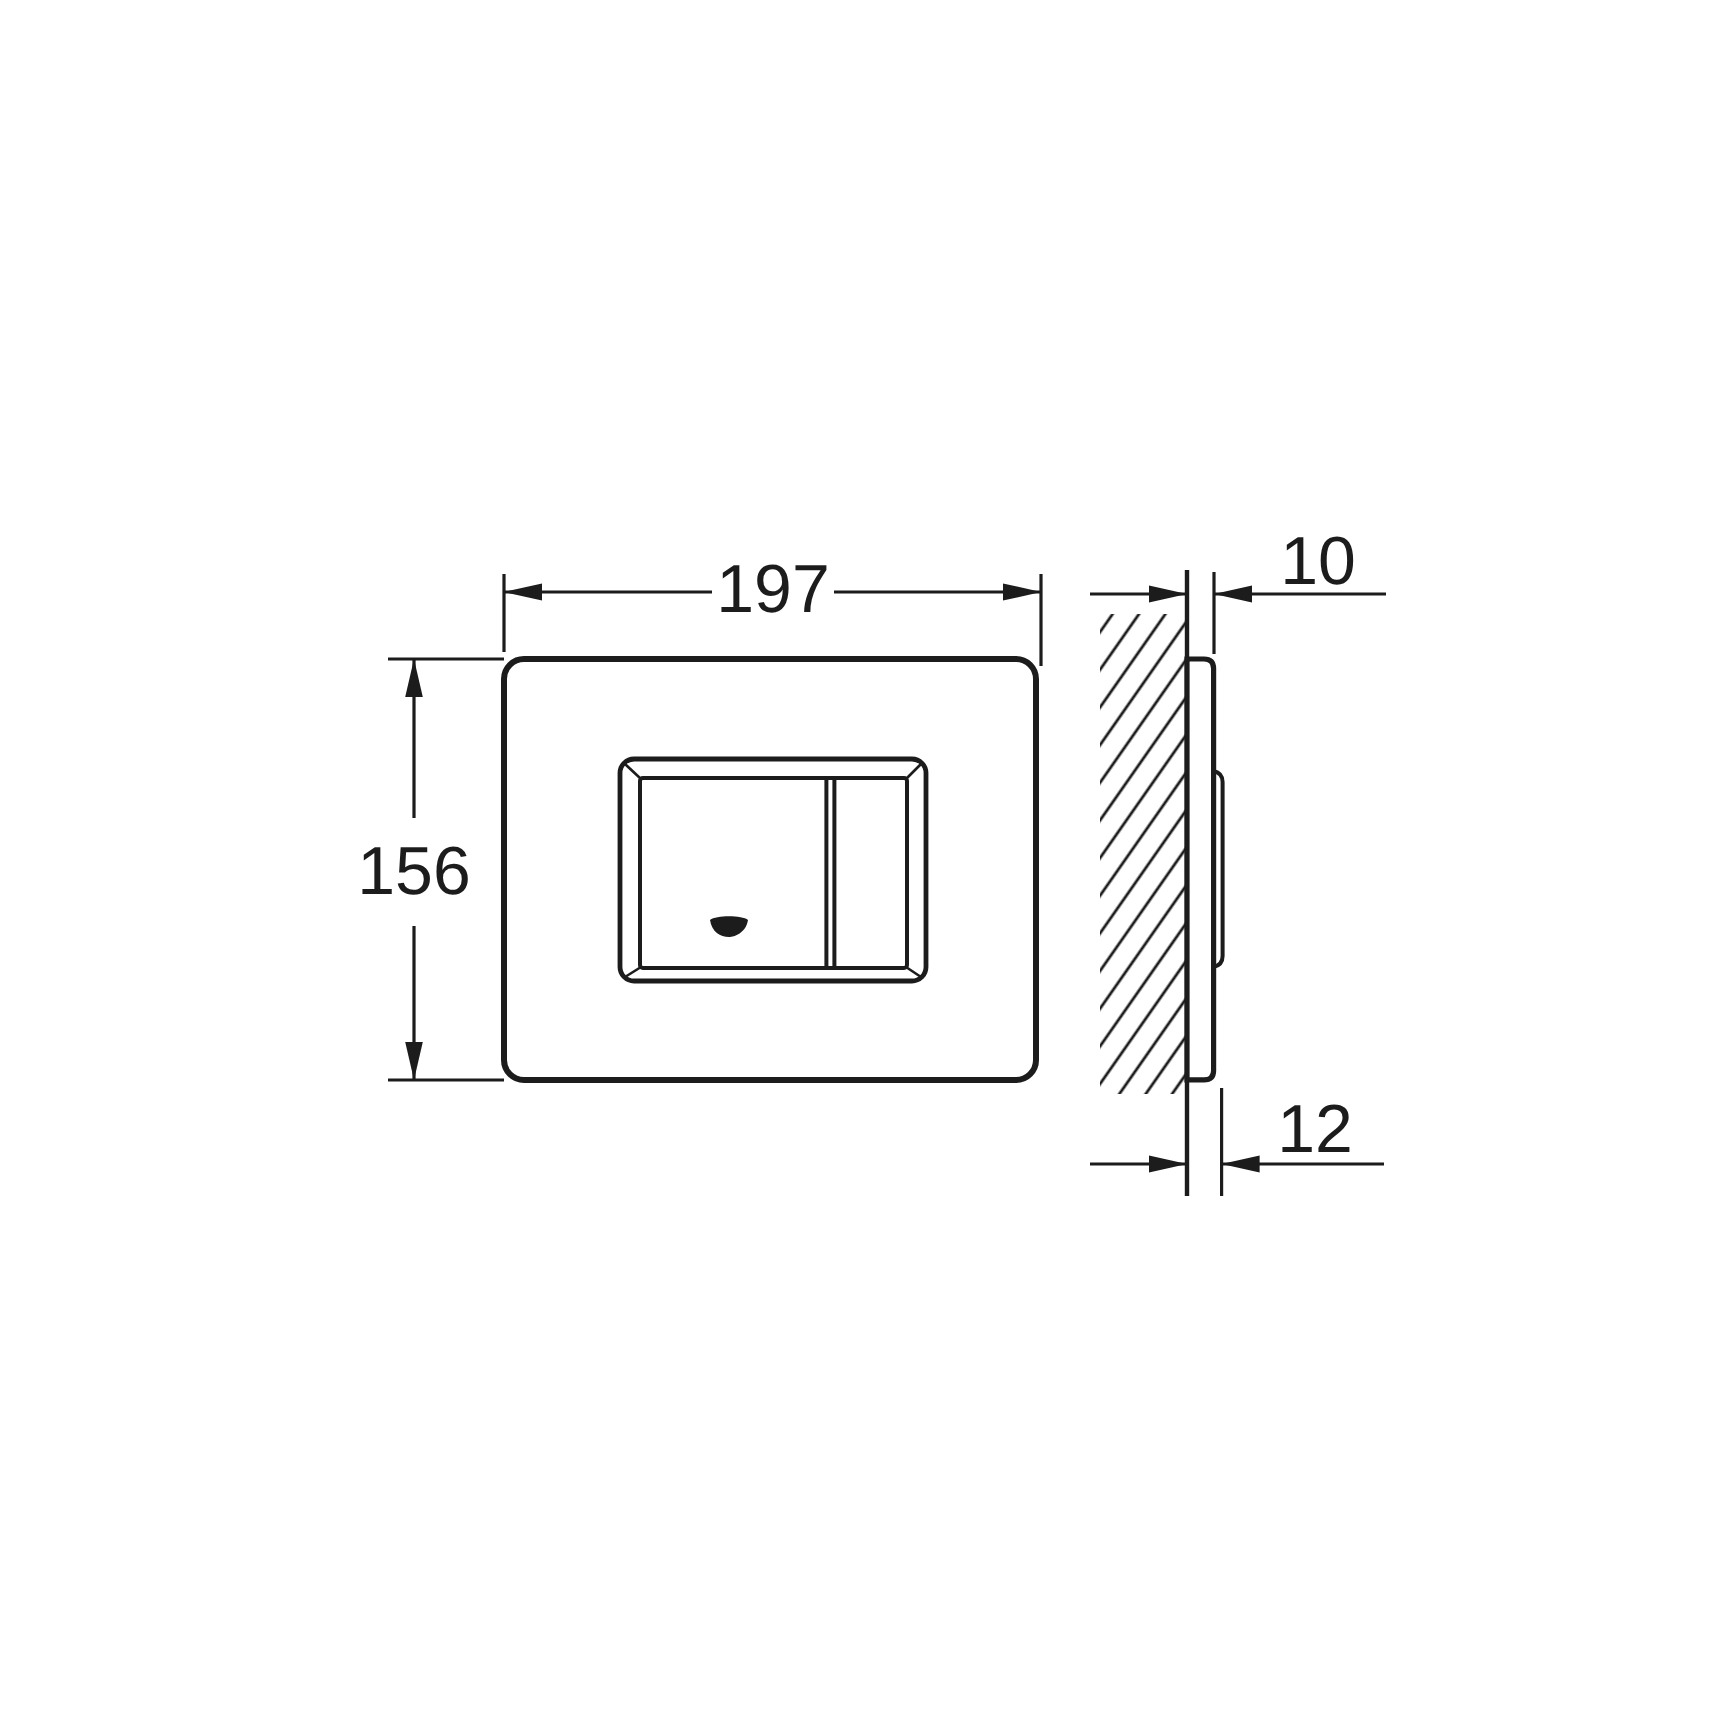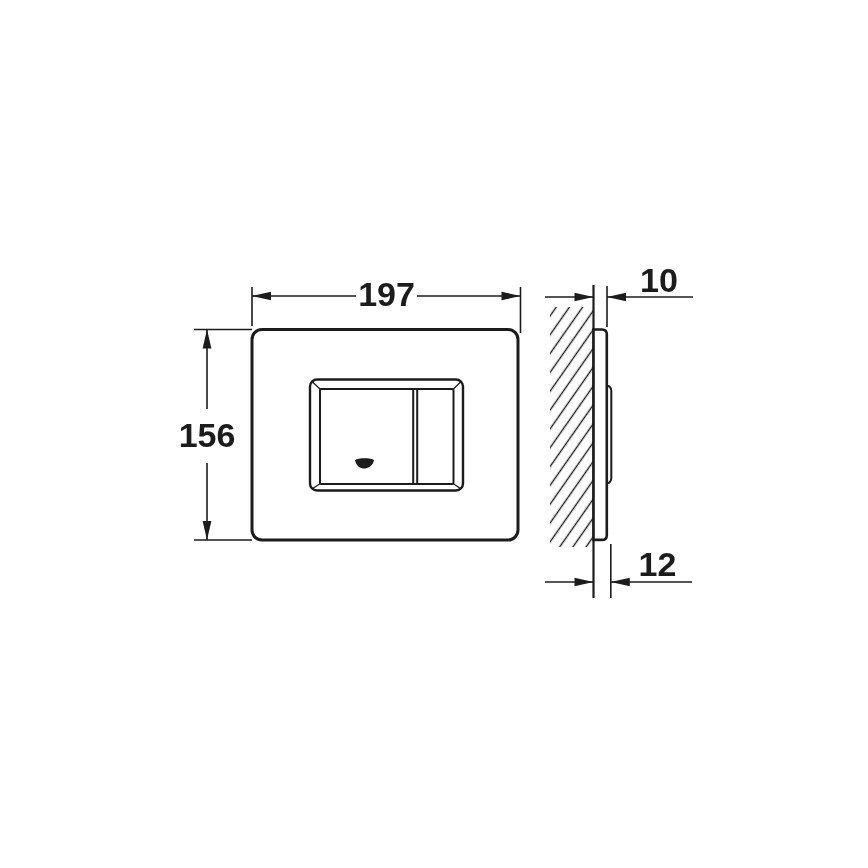--- a/index.html
+++ b/index.html
@@ -4,21 +4,20 @@
 <style>
   :root { --line: #1c1c1c; --background: #ffffff; }
   html, body { margin: 0; padding: 0; background: var(--background); }
   .canvas {
     position: relative;
     width: 868px;
     height: 868px;
     background: var(--background);
     font-family: "Liberation Sans", sans-serif;
     overflow: hidden;
-    font-weight: bold;
   }
   svg.drawing { display: block; width: 868px; height: 868px; color: var(--line); }
   .stroke   { stroke: currentColor; fill: none; }
   .w-plate  { stroke-width: 3; }
   .w-prof   { stroke-width: 2.6; }
   .w-frame  { stroke-width: 2.4; }
   .w-inner  { stroke-width: 2; }
   .w-wall   { stroke-width: 2.2; }
   .w-dim    { stroke-width: 1.6; }
   .w-cham   { stroke-width: 1.3; }

